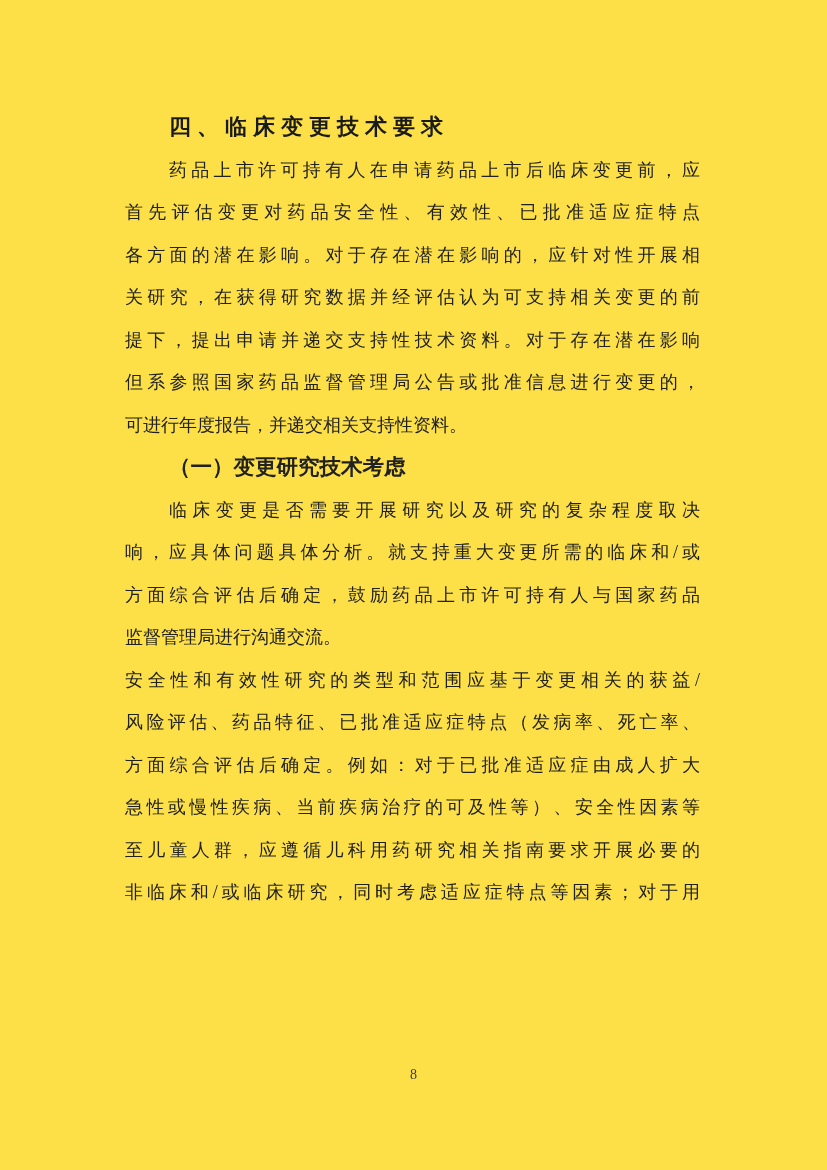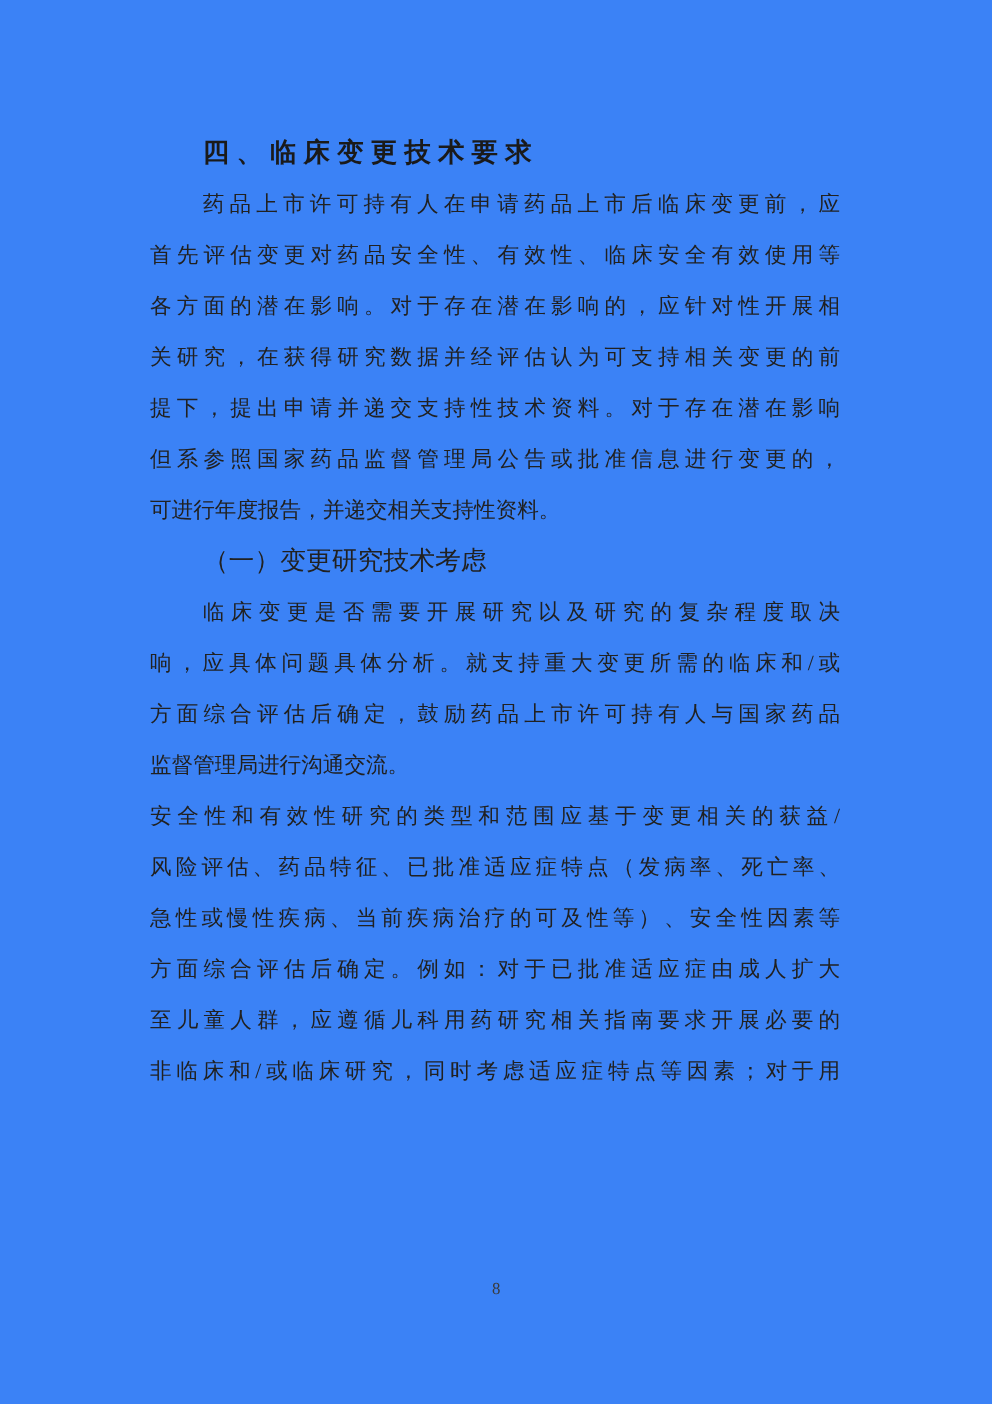--- a/index.html
+++ b/index.html
@@ -4,21 +4,21 @@
 <style>
   html, body {
     margin: 0;
     padding: 0;
     background: #ffffff;
   }
   .sheet {
     position: relative;
     width: 827px;
     height: 1170px;
-    background: #3b82f6;
+    background: #fde047;
     overflow: hidden;
     font-family: "Liberation Serif", serif;
     color: #212121;
   }
   .text-block {
     position: absolute;
     left: 125px;
     top: 106px;
     width: 575px;
   }
@@ -38,21 +38,21 @@
     text-indent: 44px;
   }
   .heading-line {
     font-family: "Liberation Sans", sans-serif;
     font-weight: 700;
     font-size: 22px;
     letter-spacing: 6px;
     color: #1a1a1a;
   }
   .subheading-line {
-    font-weight: 400;
+    font-weight: 700;
     font-size: 21.5px;
   }
   .para {
     margin: 0;
     padding: 0;
   }
   .footer {
     position: absolute;
     left: 0;
     top: 1062px;
@@ -67,42 +67,42 @@
 <body>
 
 <div class="sheet">
 
   <div class="text-block">
 
     <div class="line heading-line indent">四、临床变更技术要求</div>
 
     <div class="para">
       <div class="line just indent">药品上市许可持有人在申请药品上市后临床变更前，应</div>
-      <div class="line just">首先评估变更对药品安全性、有效性、临床安全有效使用等</div>
+      <div class="line just">首先评估变更对药品安全性、有效性、已批准适应症特点</div>
       <div class="line just">各方面的潜在影响。对于存在潜在影响的，应针对性开展相</div>
       <div class="line just">关研究，在获得研究数据并经评估认为可支持相关变更的前</div>
       <div class="line just">提下，提出申请并递交支持性技术资料。对于存在潜在影响</div>
       <div class="line just">但系参照国家药品监督管理局公告或批准信息进行变更的，</div>
       <div class="line">可进行年度报告，并递交相关支持性资料。</div>
     </div>
 
     <div class="line subheading-line indent">（一）变更研究技术考虑</div>
 
     <div class="para">
       <div class="line just indent">临床变更是否需要开展研究以及研究的复杂程度取决</div>
       <div class="line just">响，应具体问题具体分析。就支持重大变更所需的临床和/或</div>
       <div class="line just">方面综合评估后确定，鼓励药品上市许可持有人与国家药品</div>
       <div class="line">监督管理局进行沟通交流。</div>
     </div>
 
     <div class="para">
       <div class="line just">安全性和有效性研究的类型和范围应基于变更相关的获益/</div>
       <div class="line just">风险评估、药品特征、已批准适应症特点（发病率、死亡率、</div>
+      <div class="line just">方面综合评估后确定。例如：对于已批准适应症由成人扩大</div>
       <div class="line just">急性或慢性疾病、当前疾病治疗的可及性等）、安全性因素等</div>
-      <div class="line just">方面综合评估后确定。例如：对于已批准适应症由成人扩大</div>
       <div class="line just">至儿童人群，应遵循儿科用药研究相关指南要求开展必要的</div>
       <div class="line just">非临床和/或临床研究，同时考虑适应症特点等因素；对于用</div>
     </div>
 
   </div>
 
   <div class="footer">
     <span>8</span>
   </div>
 

